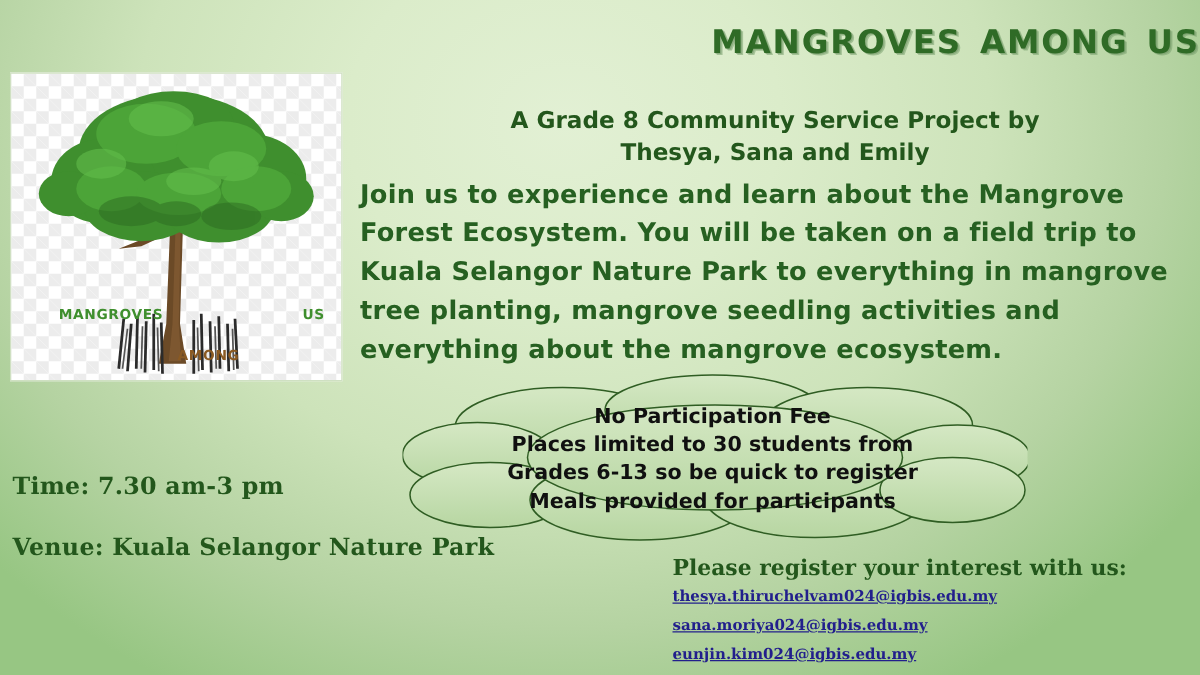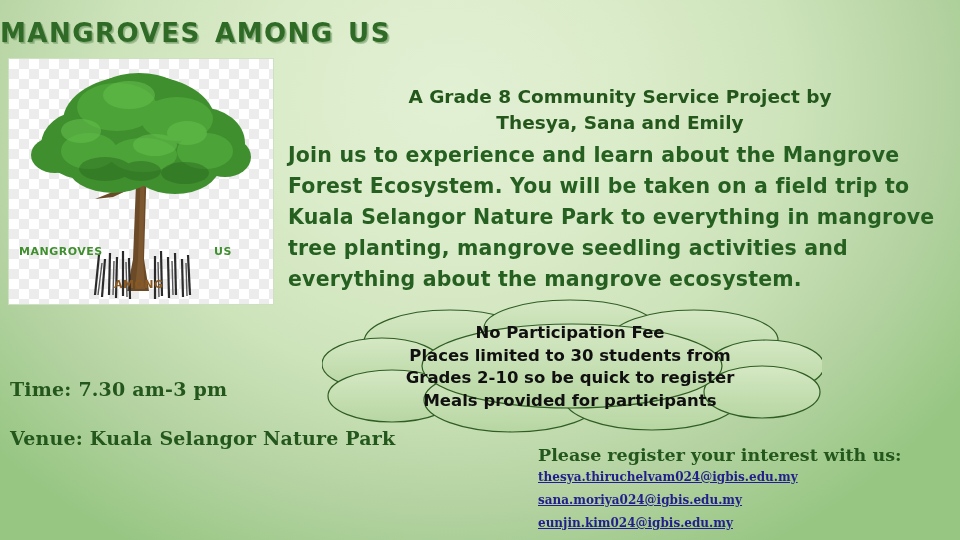--- a/index.html
+++ b/index.html
@@ -8,21 +8,21 @@
     font-family:"Liberation Sans",sans-serif;
     background:#8fc47e;
   }
   #poster{
     position:relative;width:960px;height:540px;overflow:hidden;
     background:
       radial-gradient(ellipse 620px 520px at 47% 18%, #e2f0d4 0%, #dbecca 28%, #cde3ba 55%, #b5d3a2 78%, #97c683 100%);
   }
   
   #title{
-    position:absolute;left:0;top:8px;width:960px;text-align:left;
+    position:absolute;left:0;top:8px;width:960px;text-align:right;
     font-family:"DejaVu Sans",sans-serif;
     font-weight:bold;
     font-size:37px;
     letter-spacing:1.5px;
     font-variant:small-caps;
     text-transform:lowercase;
     color:#2f6b26;
     text-shadow:2px 2px 0 rgba(120,160,110,.55), 1px 1px 0 rgba(60,100,50,.35);
     white-space:nowrap;
   }
@@ -36,21 +36,21 @@
       linear-gradient(45deg,#ececec 25%,transparent 25%,transparent 75%,#ececec 75%);
     background-size:20px 20px;
     background-position:0 0,10px 10px;
     overflow:hidden;
   }
   #logo-svg{position:absolute;left:0;top:0;}
   .logo-word{
     position:absolute;
     font-family:"DejaVu Sans",sans-serif;
     font-weight:bold;font-size:15px;letter-spacing:.5px;
-    font-variant:small-caps;text-transform:lowercase;
+    font-variant:small-caps;text-transform:lowercase;padding-left:28px;
   }
   #logo-mangroves{left:10px;top:182px;color:#3f8f2e;}
   #logo-us{left:205px;top:182px;color:#3f8f2e;}
   #logo-among{left:105px;top:215px;color:#8a5a22;}
   
   #subtitle{
     position:absolute;left:300px;top:84px;width:640px;text-align:center;
     font-family:"DejaVu Sans",sans-serif;font-weight:bold;font-size:18.5px;
     line-height:26px;color:#23571c;
   }
@@ -186,21 +186,21 @@
       <ellipse cx="190" cy="104" rx="88" ry="32"></ellipse>
       <ellipse cx="330" cy="102" rx="88" ry="32"></ellipse>
       <ellipse cx="440" cy="96" rx="58" ry="26"></ellipse>
       <ellipse cx="250" cy="70" rx="150" ry="42"></ellipse>
     </g>
   </svg>
 
   <div id="cloud-text">
     <div>No Participation Fee</div>
     <div>Places limited to 30 students from</div>
-    <div>Grades 2-10 so be quick to register</div>
+    <div>Grades 6-13 so be quick to register</div>
     <div>Meals provided for participants</div>
   </div>
 
   <div id="details">
     <div class="detail-line">Time: 7.30 am-3 pm</div>
     <div class="detail-line">Venue: Kuala Selangor Nature Park</div>
   </div>
 
   <div id="contact">
     <div id="contact-heading">Please register your interest with us:</div>

